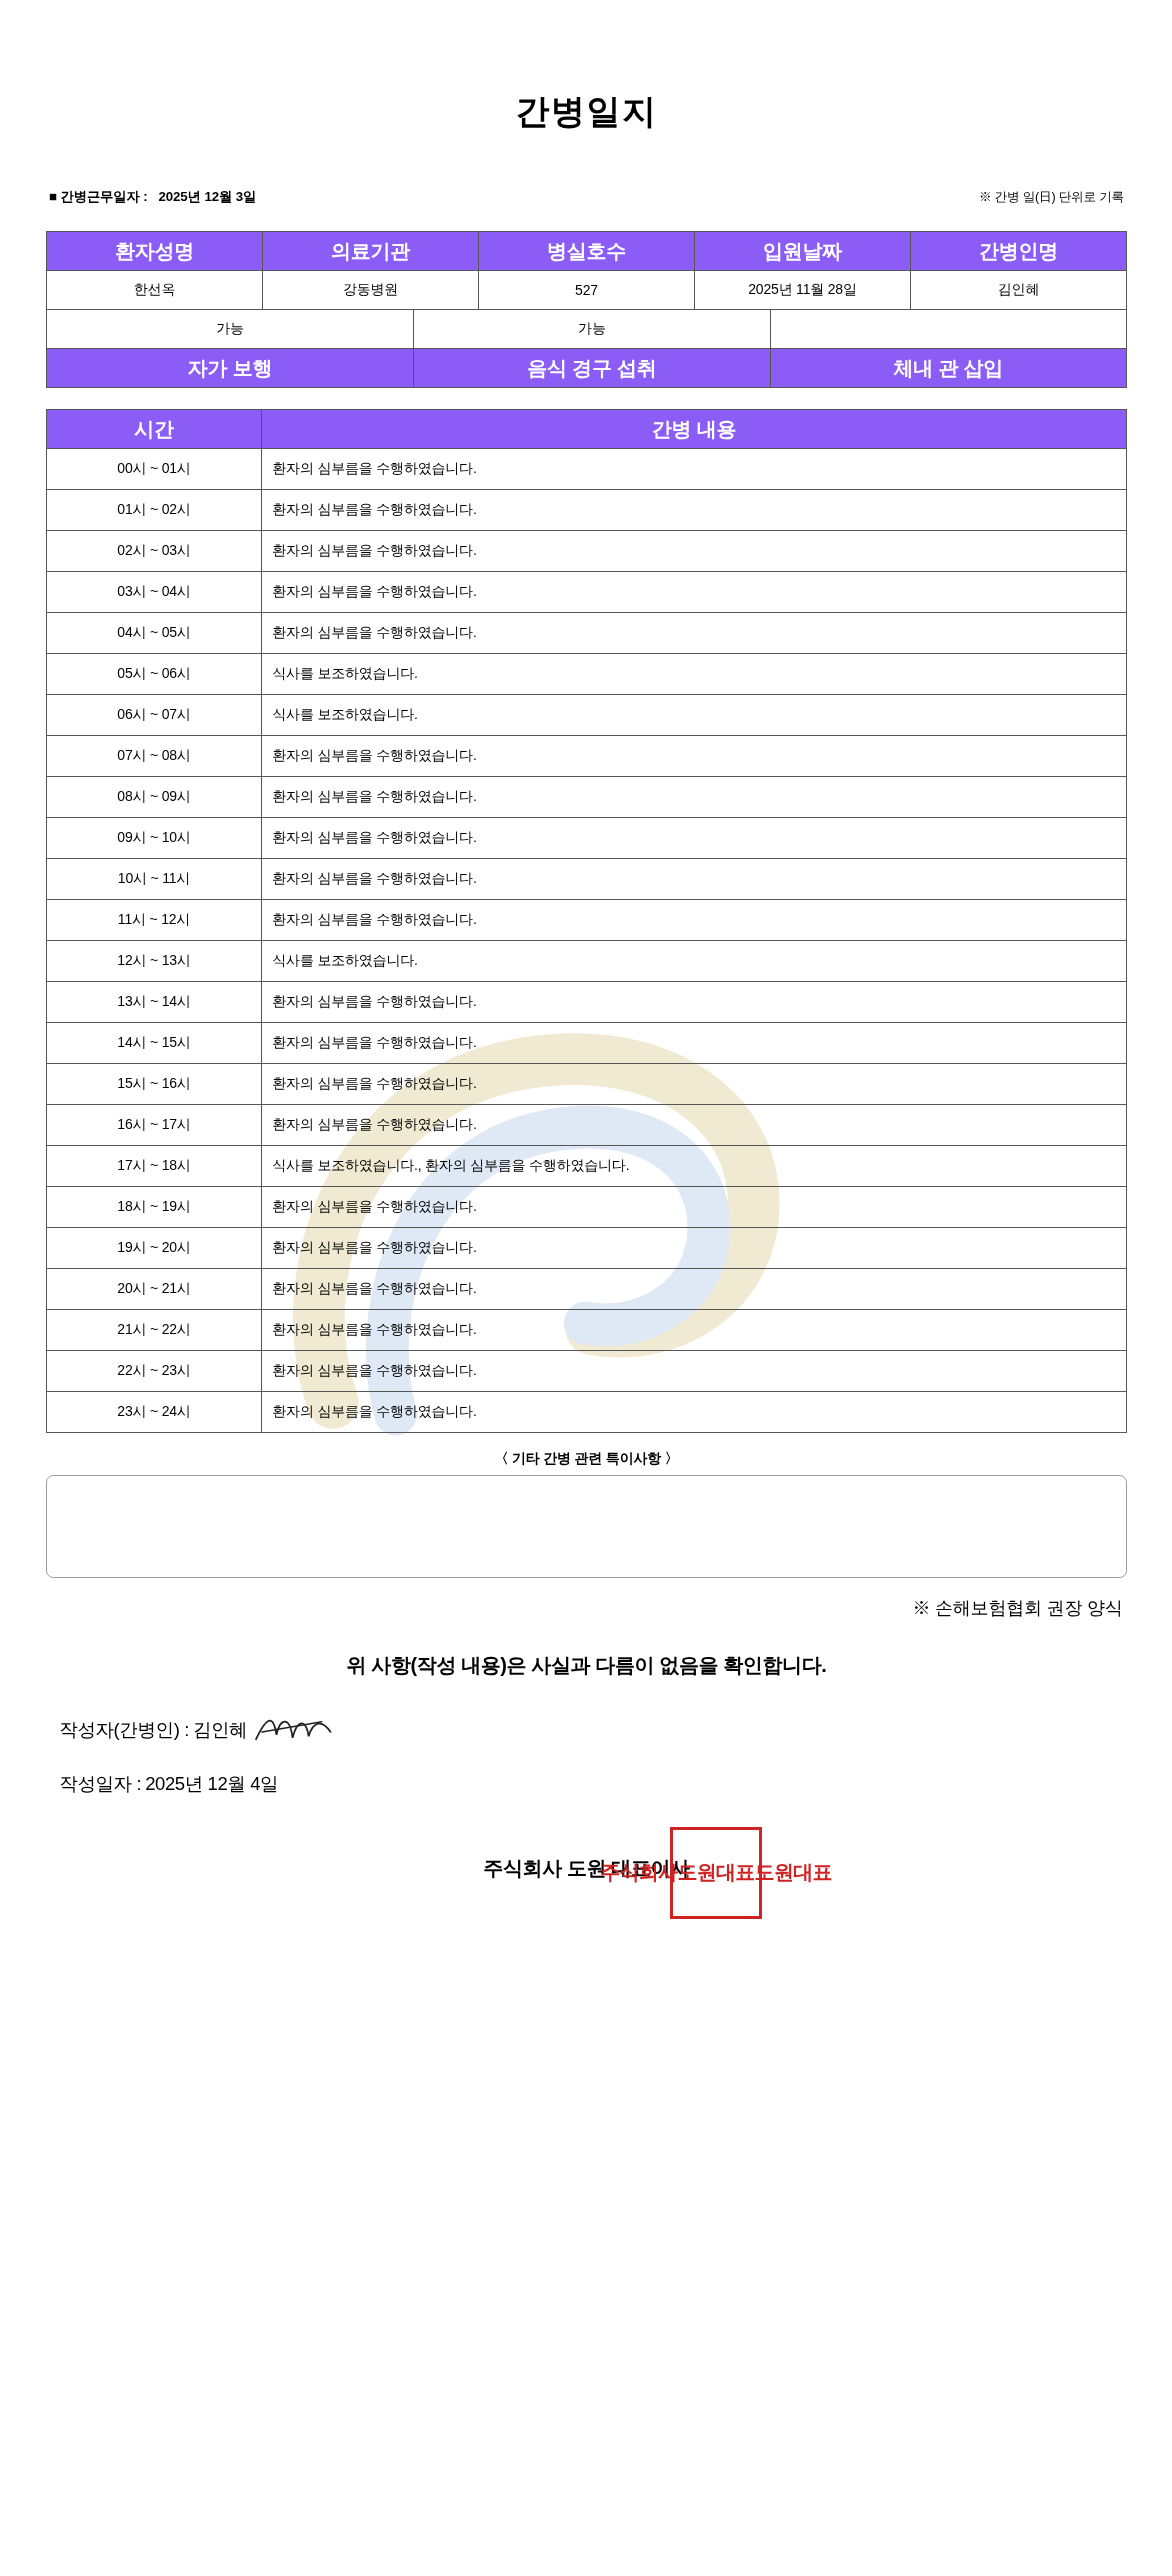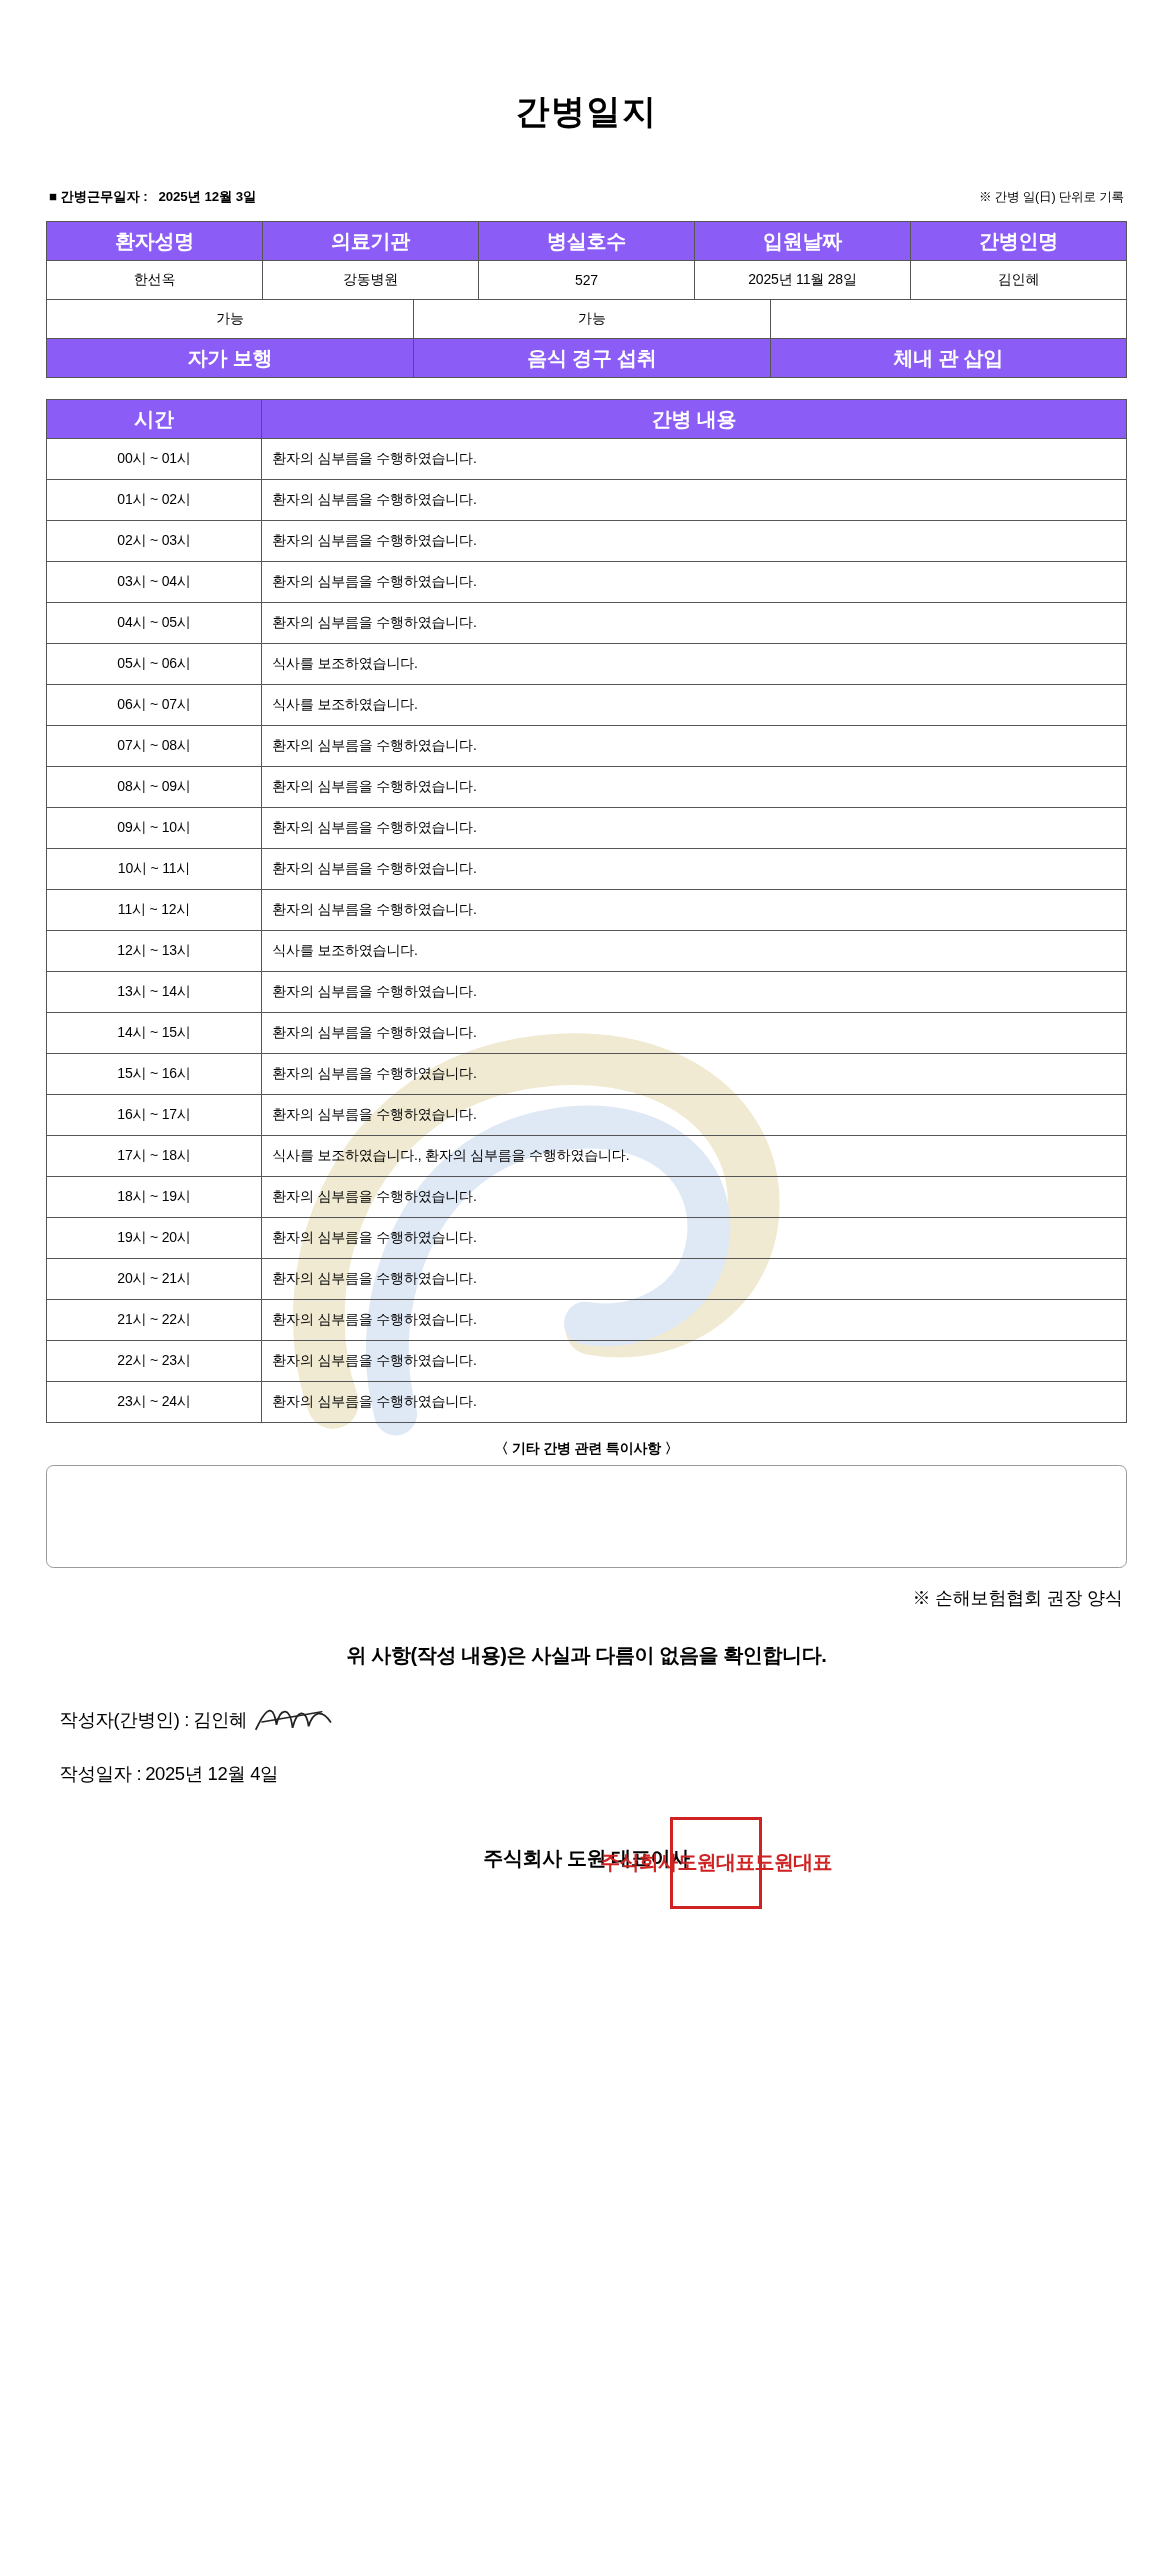--- a/index.html
+++ b/index.html
@@ -44,21 +44,21 @@
     margin: 0;
     padding-top: 81px;
     padding-bottom: 0;
   }
 
   .meta-row {
     display: flex;
     justify-content: space-between;
     align-items: flex-end;
     margin-top: 53px;
-    margin-bottom: 15px;
+    margin-bottom: 25px;
     padding: 0 3px;
   }
   .meta-left {
     font-size: 13.3px;
     font-weight: bold;
     letter-spacing: -0.1px;
   }
   .meta-right {
     font-size: 12.6px;
     letter-spacing: -0.2px;

